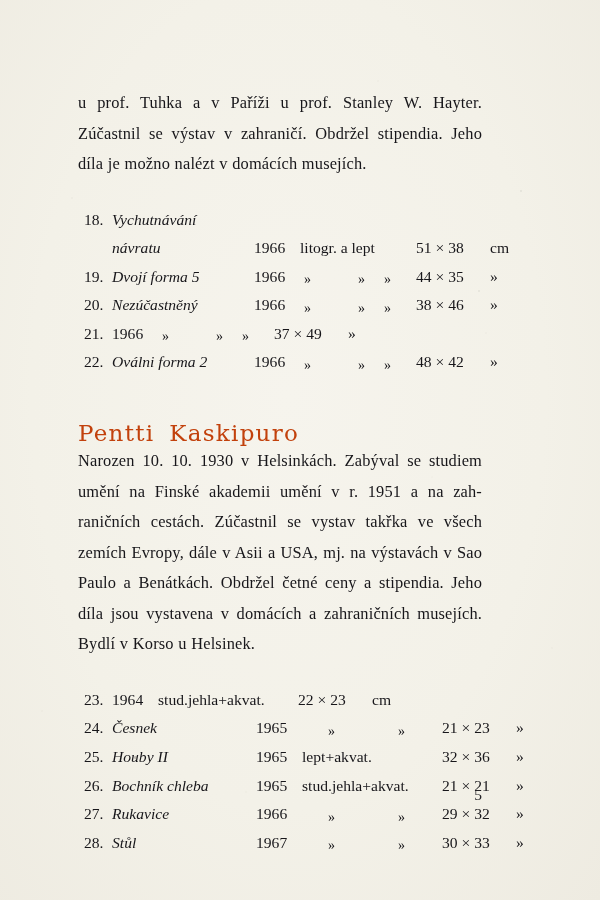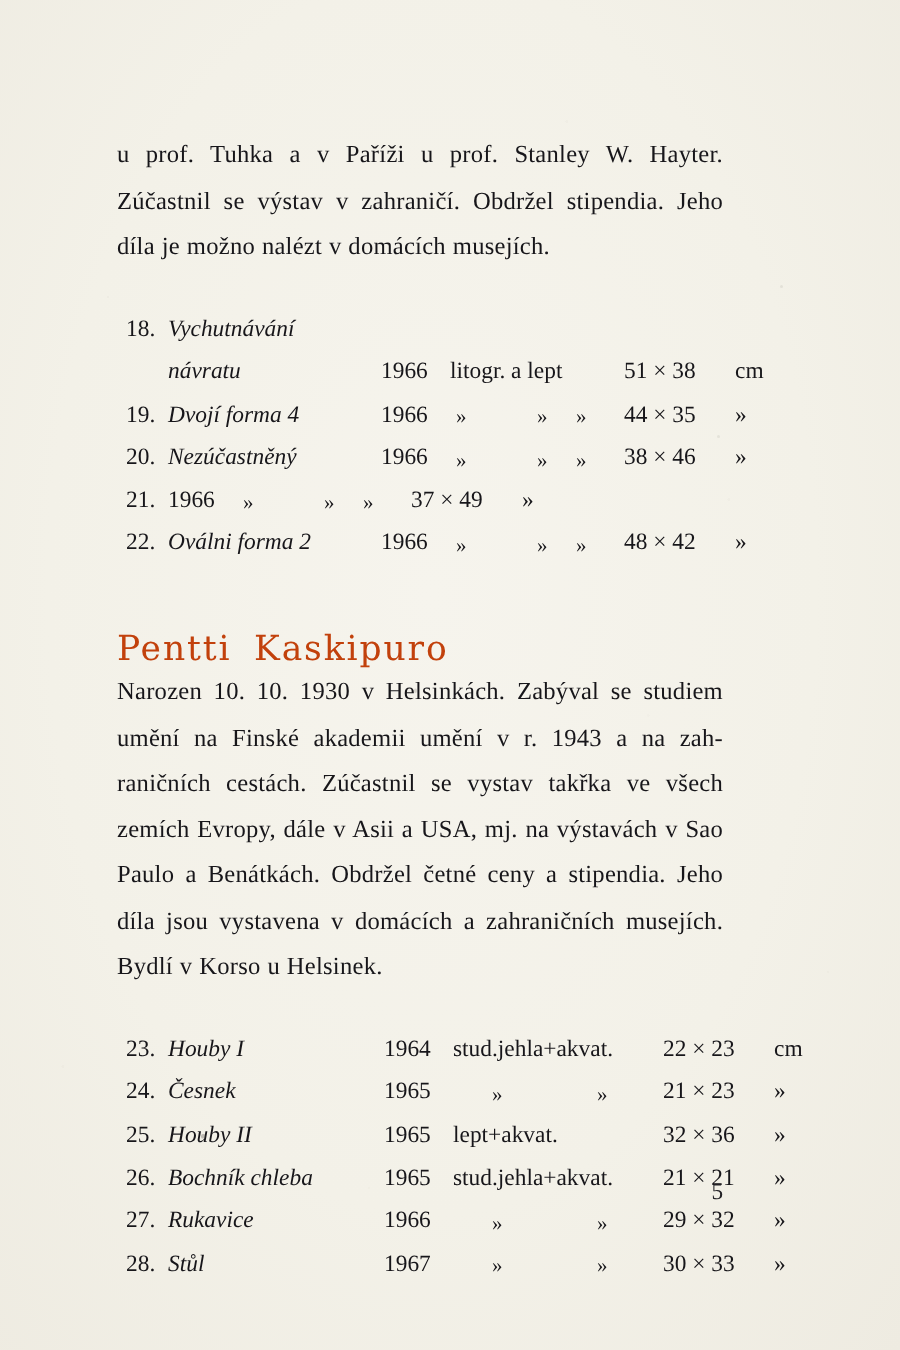--- a/index.html
+++ b/index.html
@@ -188,21 +188,21 @@
         <span class="c-num"></span>
         <span class="c-title">návratu</span>
         <span class="c-year">1966</span>
         <span class="c-tech">litogr. a lept</span>
         <span class="c-dim">51 × 38</span>
         <span class="c-unit">cm</span>
       </div>
 
       <div class="row">
         <span class="c-num">19.</span>
-        <span class="c-title">Dvojí forma 4</span>
+        <span class="c-title">Dvojí forma 5</span>
         <span class="c-year">1966</span>
         <span class="c-tech">
           <span class="ditto-wrap">
             <span class="dt a">»</span>
             <span class="dt b">»</span>
             <span class="dt c">»</span>
           </span>
         </span>
         <span class="c-dim">44 × 35</span>
         <span class="c-unit">»</span>
@@ -253,33 +253,32 @@
       </div>
 
     </div>
 
     <div class="artist-block">
       <h2 class="artist">Pentti  Kaskipuro</h2>
     </div>
 
     <p class="body bio">
       <span>Narozen 10. 10. 1930 v Helsinkách. Zabýval se studiem</span>
-      <span>umění na Finské akademii umění v r. 1943 a na zah-</span>
+      <span>umění na Finské akademii umění v r. 1951 a na zah-</span>
       <span>raničních cestách. Zúčastnil se vystav takřka ve všech</span>
       <span>zemích Evropy, dále v Asii a USA, mj. na výstavách</span>
       <span>v Sao Paulo a Benátkách. Obdržel četné ceny a stipendia.</span>
       <span>Jeho díla jsou vystavena v domácích a zahraničních</span>
       <span>musejích. Bydlí v Korso u Helsinek.</span>
     </p>
 
     <div class="list second">
 
       <div class="row">
         <span class="c-num">23.</span>
-        <span class="c-title">Houby I</span>
         <span class="c-year">1964</span>
         <span class="c-tech">stud.jehla+akvat.</span>
         <span class="c-dim">22 × 23</span>
         <span class="c-unit">cm</span>
       </div>
 
       <div class="row">
         <span class="c-num">24.</span>
         <span class="c-title">Česnek</span>
         <span class="c-year">1965</span>

